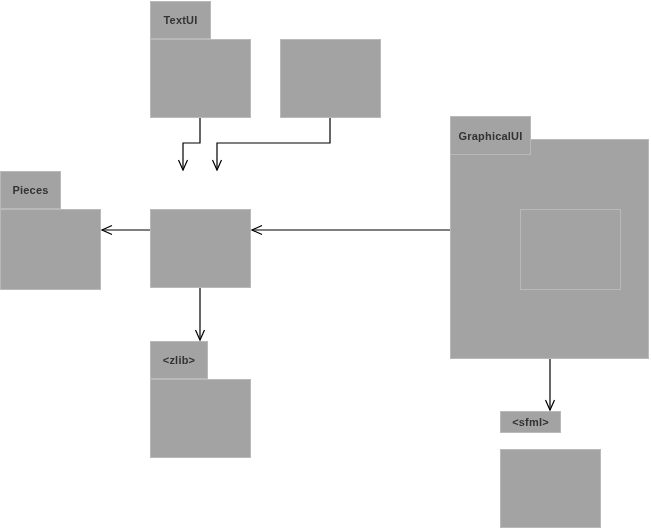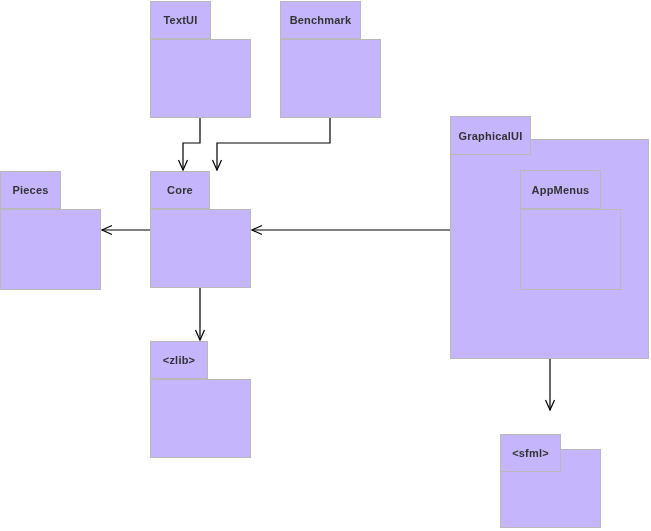--- a/index.html
+++ b/index.html
@@ -11,21 +11,21 @@
     position: relative;
     width: 651px;
     height: 531px;
     background: var(--bg, #ffffff);
     font-family: "Liberation Sans", sans-serif;
     overflow: hidden;
   }
   .pkg-body, .pkg-tab {
     position: absolute;
     box-sizing: border-box;
-    background: #c4b5fd;
+    background: #a3a3a3;
     border: 1px solid var(--border, #b9b9b9);
   }
   .pkg-body { z-index: 1; }
   .pkg-tab {
     z-index: 2;
     display: flex;
     align-items: center;
     justify-content: center;
   }
   .pkg-label {
@@ -45,45 +45,36 @@
 </style>
 </head>
 <body>
 
 <div id="canvas" style="--bg: #ffffff; --border: #b9b9b9; --text: #333333;">
     <div class="pkg-body" style="left: 150px; top: 39px; width: 101px; height: 79px;"></div>
     <div class="pkg-tab" style="left: 150px; top: 1px; width: 61px; height: 38px;">
       <span class="pkg-label">TextUI</span>
     </div>
     <div class="pkg-body" style="left: 280px; top: 39px; width: 101px; height: 79px;"></div>
-    <div class="pkg-tab" style="left: 280px; top: 1px; width: 81px; height: 38px;">
-      <span class="pkg-label">Benchmark</span>
-    </div>
     <div class="pkg-body" style="left: 450px; top: 139px; width: 199px; height: 220px;"></div>
     <div class="pkg-tab" style="left: 450px; top: 100px; width: 81px; height: 39px; margin-top: 16px;">
       <span class="pkg-label">GraphicalUI</span>
     </div>
     <div class="pkg-body" style="left: 520px; top: 209px; width: 101px; height: 81px;"></div>
-    <div class="pkg-tab" style="left: 520px; top: 170px; width: 81px; height: 39px;">
-      <span class="pkg-label">AppMenus</span>
-    </div>
     <div class="pkg-body" style="left: 0px; top: 209px; width: 101px; height: 81px;"></div>
     <div class="pkg-tab" style="left: 0px; top: 171px; width: 61px; height: 38px; text-align: center;">
       <span class="pkg-label">Pieces</span>
     </div>
     <div class="pkg-body" style="left: 150px; top: 209px; width: 101px; height: 79px;"></div>
-    <div class="pkg-tab" style="left: 150px; top: 171px; width: 60px; height: 38px;">
-      <span class="pkg-label">Core</span>
-    </div>
     <div class="pkg-body" style="left: 150px; top: 379px; width: 101px; height: 79px;"></div>
     <div class="pkg-tab" style="left: 150px; top: 341px; width: 58px; height: 38px;">
       <span class="pkg-label">&lt;zlib&gt;</span>
     </div>
     <div class="pkg-body" style="left: 500px; top: 449px; width: 101px; height: 79px;"></div>
-    <div class="pkg-tab" style="left: 500px; top: 434px; width: 61px; height: 38px;">
+    <div class="pkg-tab" style="left: 500px; top: 411px; width: 61px; height: 22px;">
       <span class="pkg-label">&lt;sfml&gt;</span>
     </div>
     <svg id="edges" width="651" height="531">
       <polyline points="200,118 200,143 183,143 183,170" fill="none" stroke="#000000" stroke-width="1.2"></polyline>
       <path d="M 178.5 160 L 183 170 L 187.5 160" fill="none" stroke="#000000" stroke-width="1.2"></path>
       <polyline points="330,118 330,143 217,143 217,170" fill="none" stroke="#000000" stroke-width="1.2"></polyline>
       <path d="M 212.5 160 L 217 170 L 221.5 160" fill="none" stroke="#000000" stroke-width="1.2"></path>
       <polyline points="150,230 102,230" fill="none" stroke="#000000" stroke-width="1.2"></polyline>
       <path d="M 112 225.5 L 102 230 L 112 234.5" fill="none" stroke="#000000" stroke-width="1.2"></path>
       <polyline points="450,230 252,230" fill="none" stroke="#000000" stroke-width="1.2"></polyline>

